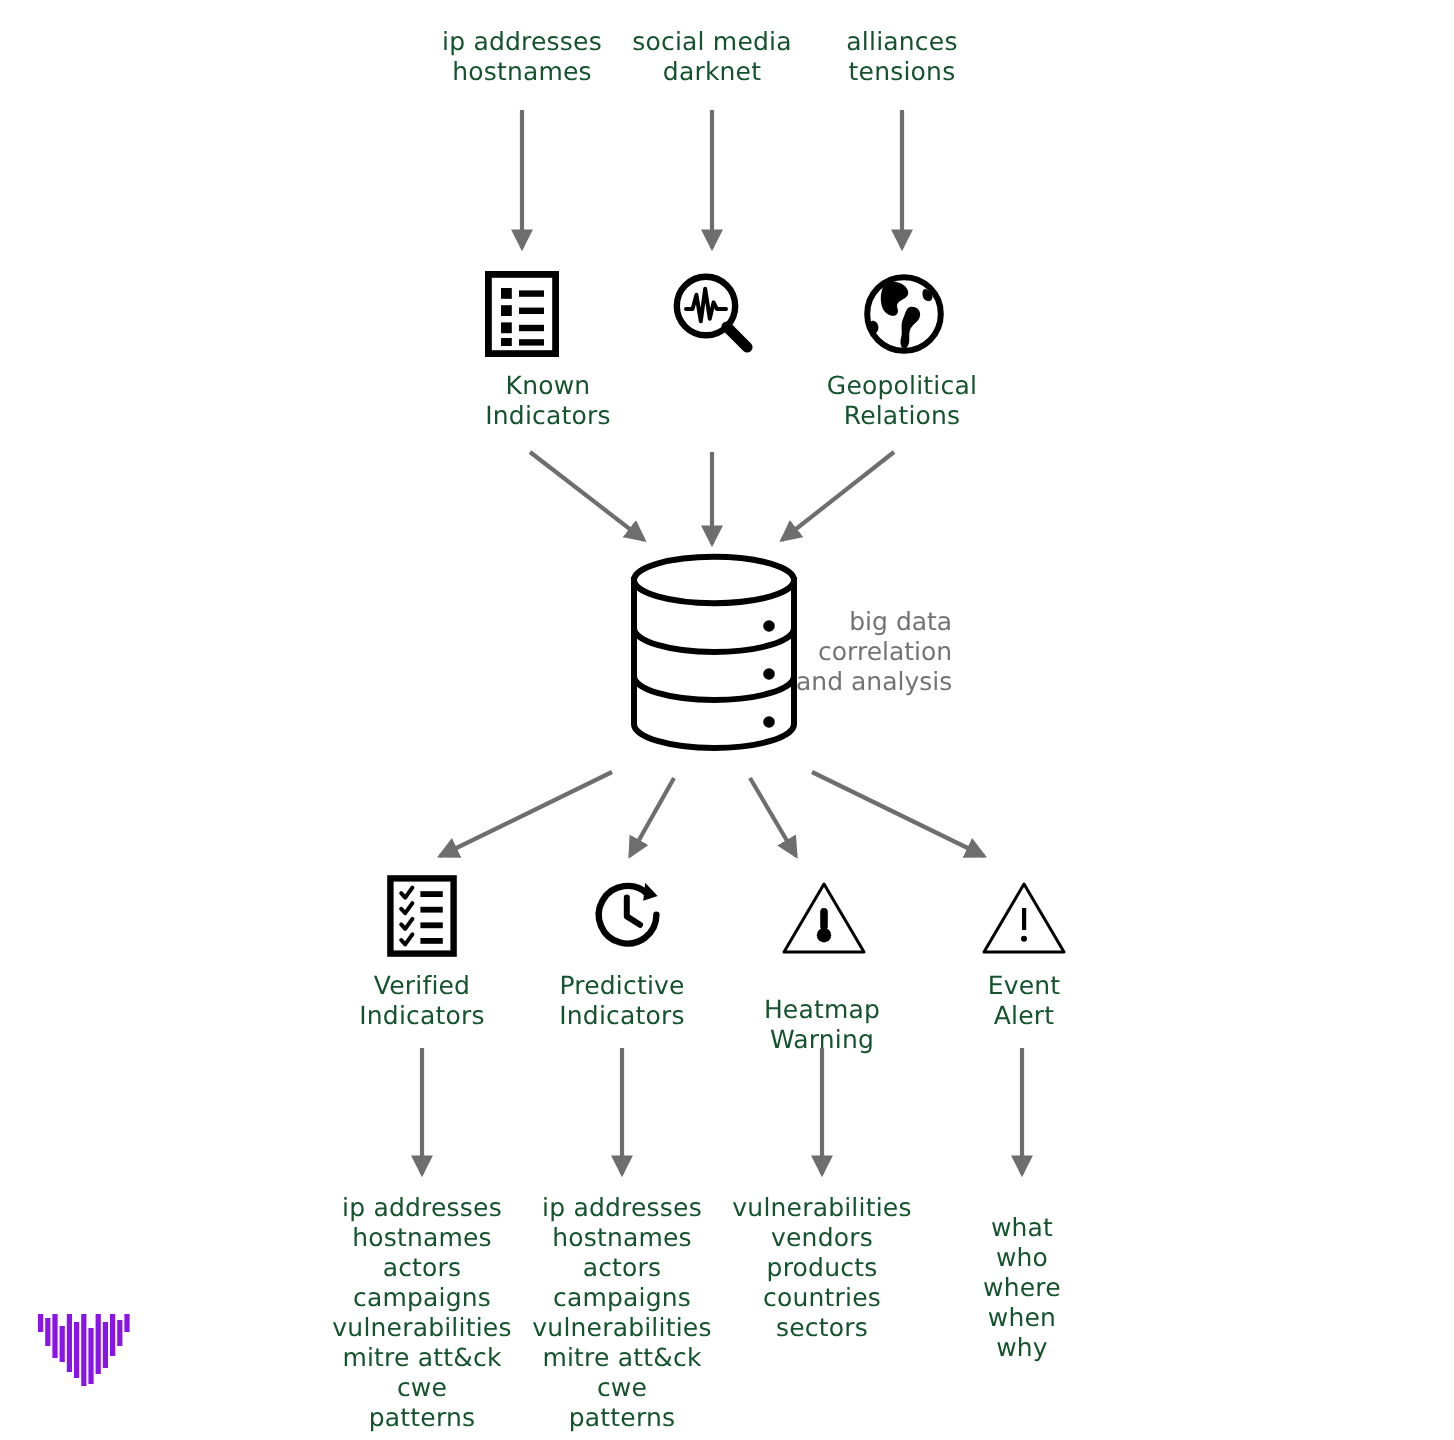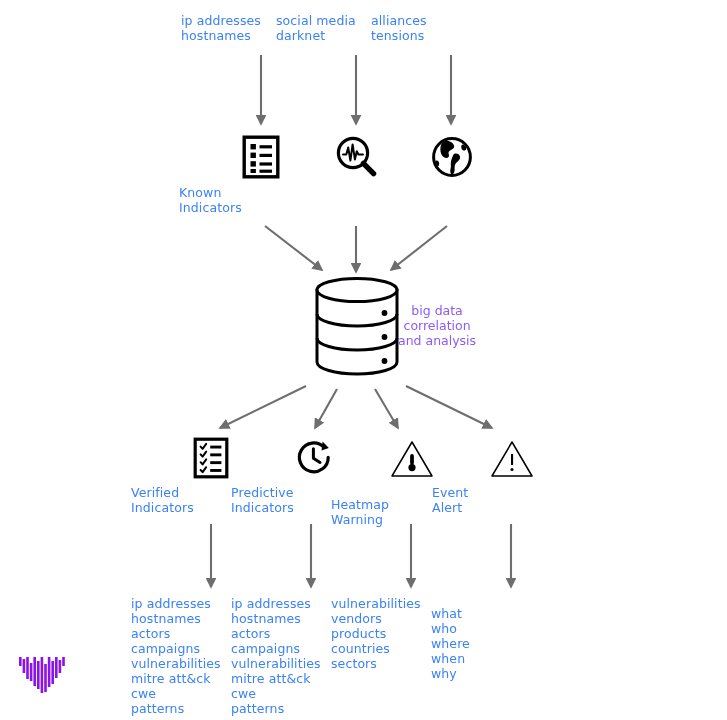--- a/index.html
+++ b/index.html
@@ -7,35 +7,35 @@
     width:727px;height:720px;
     background:#ffffff;
     font-family:"DejaVu Sans", sans-serif;
     color:#1a1a1a;
     overflow:hidden;
     position:relative;
   }
   #stage{position:absolute;left:0;top:0;width:727px;height:720px;}
   .lbl{
     position:absolute;
-    text-align:left;
+    text-align:center;
     font-size:12.5px;
     line-height:15px;
-    color:#3b82f6;
+    color:#14532d;
     white-space:pre;
     letter-spacing:.1px;
   }
   .src-lbl{top:13px;}
   .node-lbl{font-size:12.5px;line-height:15px;}
   .icon{position:absolute;}
   svg{display:block;overflow:visible;}
   .arrow-layer{position:absolute;left:0;top:0;width:727px;height:720px;pointer-events:none;}
   .logo{position:absolute;left:18px;top:650px;width:50px;height:48px;}
   .db-lbl{
-    position:absolute;text-align:center;font-size:12.5px;line-height:15px;color:#8b5cf6;white-space:pre;
+    position:absolute;text-align:right;font-size:12.5px;line-height:15px;color:#737373;white-space:pre;
   }
 </style>
 </head>
 <body>
 
 <div id="stage">
 
   <svg class="arrow-layer" width="727" height="720" viewBox="0 0 727 720">
     <defs>
       <marker id="ah" viewBox="0 0 10 10" refX="8.5" refY="5" markerWidth="5.2" markerHeight="5.2" orient="auto-start-reverse">
@@ -103,22 +103,24 @@
         </clipPath>
       <g clip-path="url(#gclip)" fill="#000">
         <path d="M12.5 5 C17 4 22 6 23 9.5 C24 13 19.5 13.5 18 15.5 C16.5 17.5 19 19 17.5 21 C16 23 12 21.5 10.5 18.5 C9 15.5 8.5 8.5 12.5 5 Z"></path>
         <path d="M24 17.5 C27 17 29.5 19 29 22 C28.5 25 25 26 24 29 C23 32 24.5 35 22.5 37.5 C20.5 40 18.5 36.5 19.5 33 C20.5 29.5 19 27 20.5 23.5 C21.6 21 22 18 24 17.5 Z"></path>
         <path d="M31.5 8.5 C34 9 36 11.5 35 13.5 C34 15.5 31 14.5 30.5 12.5 C30 10.5 30.2 8.8 31.5 8.5 Z"></path>
         <path d="M6 24.5 C8 25 9 28 7.5 30 C6 32 3.5 30 3.5 27.5 C3.5 25.6 4.6 24.1 6 24.5 Z"></path>
       </g>
     </svg>
   </div>
 
-  <div class="lbl node-lbl" style="left:179px;top:185px;width:160px;">Known
+  <div class="lbl node-lbl" style="left:194px;top:185px;width:160px;">Known
 Indicators</div>
+  <div class="lbl node-lbl" style="left:371px;top:185px;width:160px;">Geopolitical
+Relations</div>
 
   <div class="icon" style="left:314px;top:278px;">
     <svg width="86" height="96" viewBox="0 0 86 96">
       <path d="M3 12 L3 84 A40 12 0 0 0 83 84 L83 12 Z" fill="#ffffff" stroke="#000" stroke-width="3"></path>
       <ellipse cx="43" cy="12" rx="40" ry="11.6" fill="#ffffff" stroke="#000" stroke-width="3"></ellipse>
       <path d="M3 36 A40 12 0 0 0 83 36" fill="none" stroke="#000" stroke-width="3"></path>
       <path d="M3 60 A40 12 0 0 0 83 60" fill="none" stroke="#000" stroke-width="3"></path>
       <circle cx="70.5" cy="35" r="2.9" fill="#000"></circle>
       <circle cx="70.5" cy="59" r="2.9" fill="#000"></circle>
       <circle cx="70.5" cy="83" r="2.9" fill="#000"></circle>

